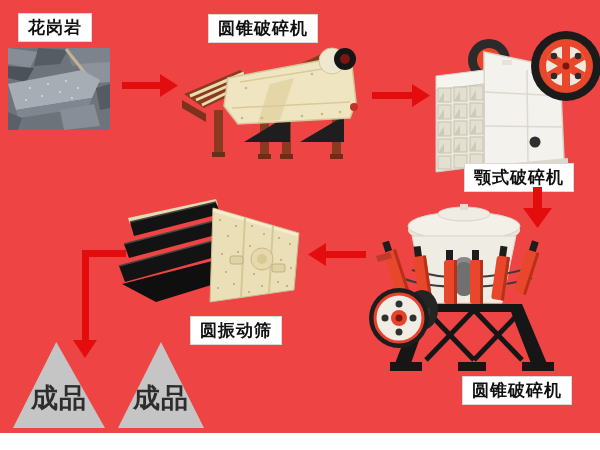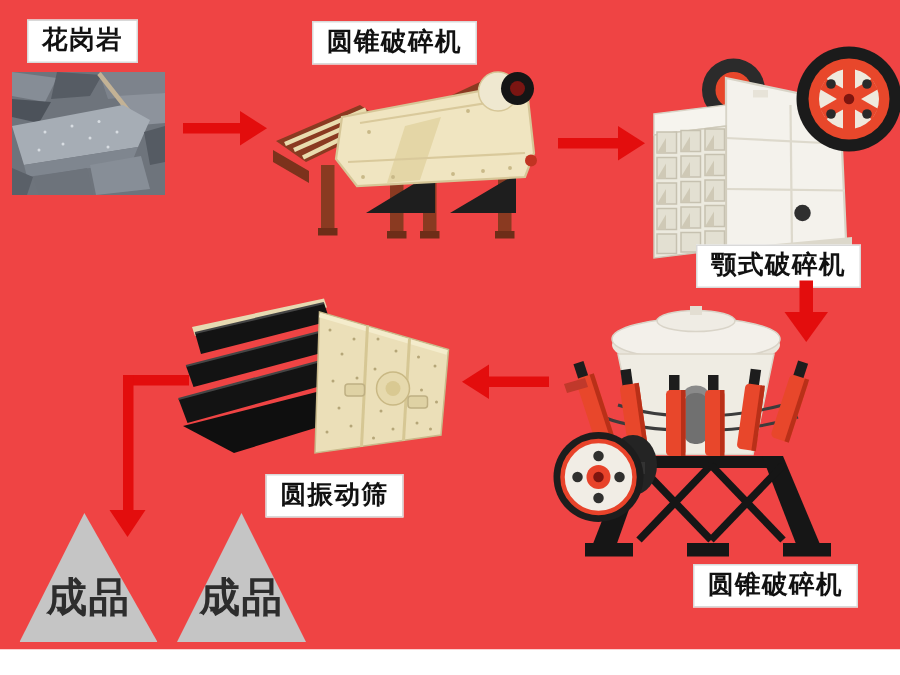--- a/index.html
+++ b/index.html
@@ -359,21 +359,21 @@
           <circle cx="171" cy="90" r="1"></circle>
       </g>
 
       <circle cx="146" cy="63" r="11" fill="#e6d9ad" stroke="#c9b884"></circle>
       <circle cx="146" cy="63" r="5" fill="#d9c992"></circle>
       <rect x="114" y="60" width="13" height="8" rx="2" fill="#dfd2a4" stroke="#bfb083"></rect>
       <rect x="156" y="68" width="13" height="8" rx="2" fill="#dfd2a4" stroke="#bfb083"></rect>
     </svg>
   </div>
 
-  <div class="label-box" style="left:177px;top:316px;">
+  <div class="label-box" style="left:190px;top:316px;">
     <span>圆振动筛</span>
   </div>
 
   <div class="abs" style="left:70px;top:248px;">
     <svg width="56" height="112" viewBox="0 0 56 112">
       <g fill="#e30d0d">
         <rect x="12" y="2" width="44" height="7"></rect>
         <rect x="12" y="2" width="7" height="92"></rect>
         <polygon points="3,92 27,92 15,110"></polygon>
       </g>

